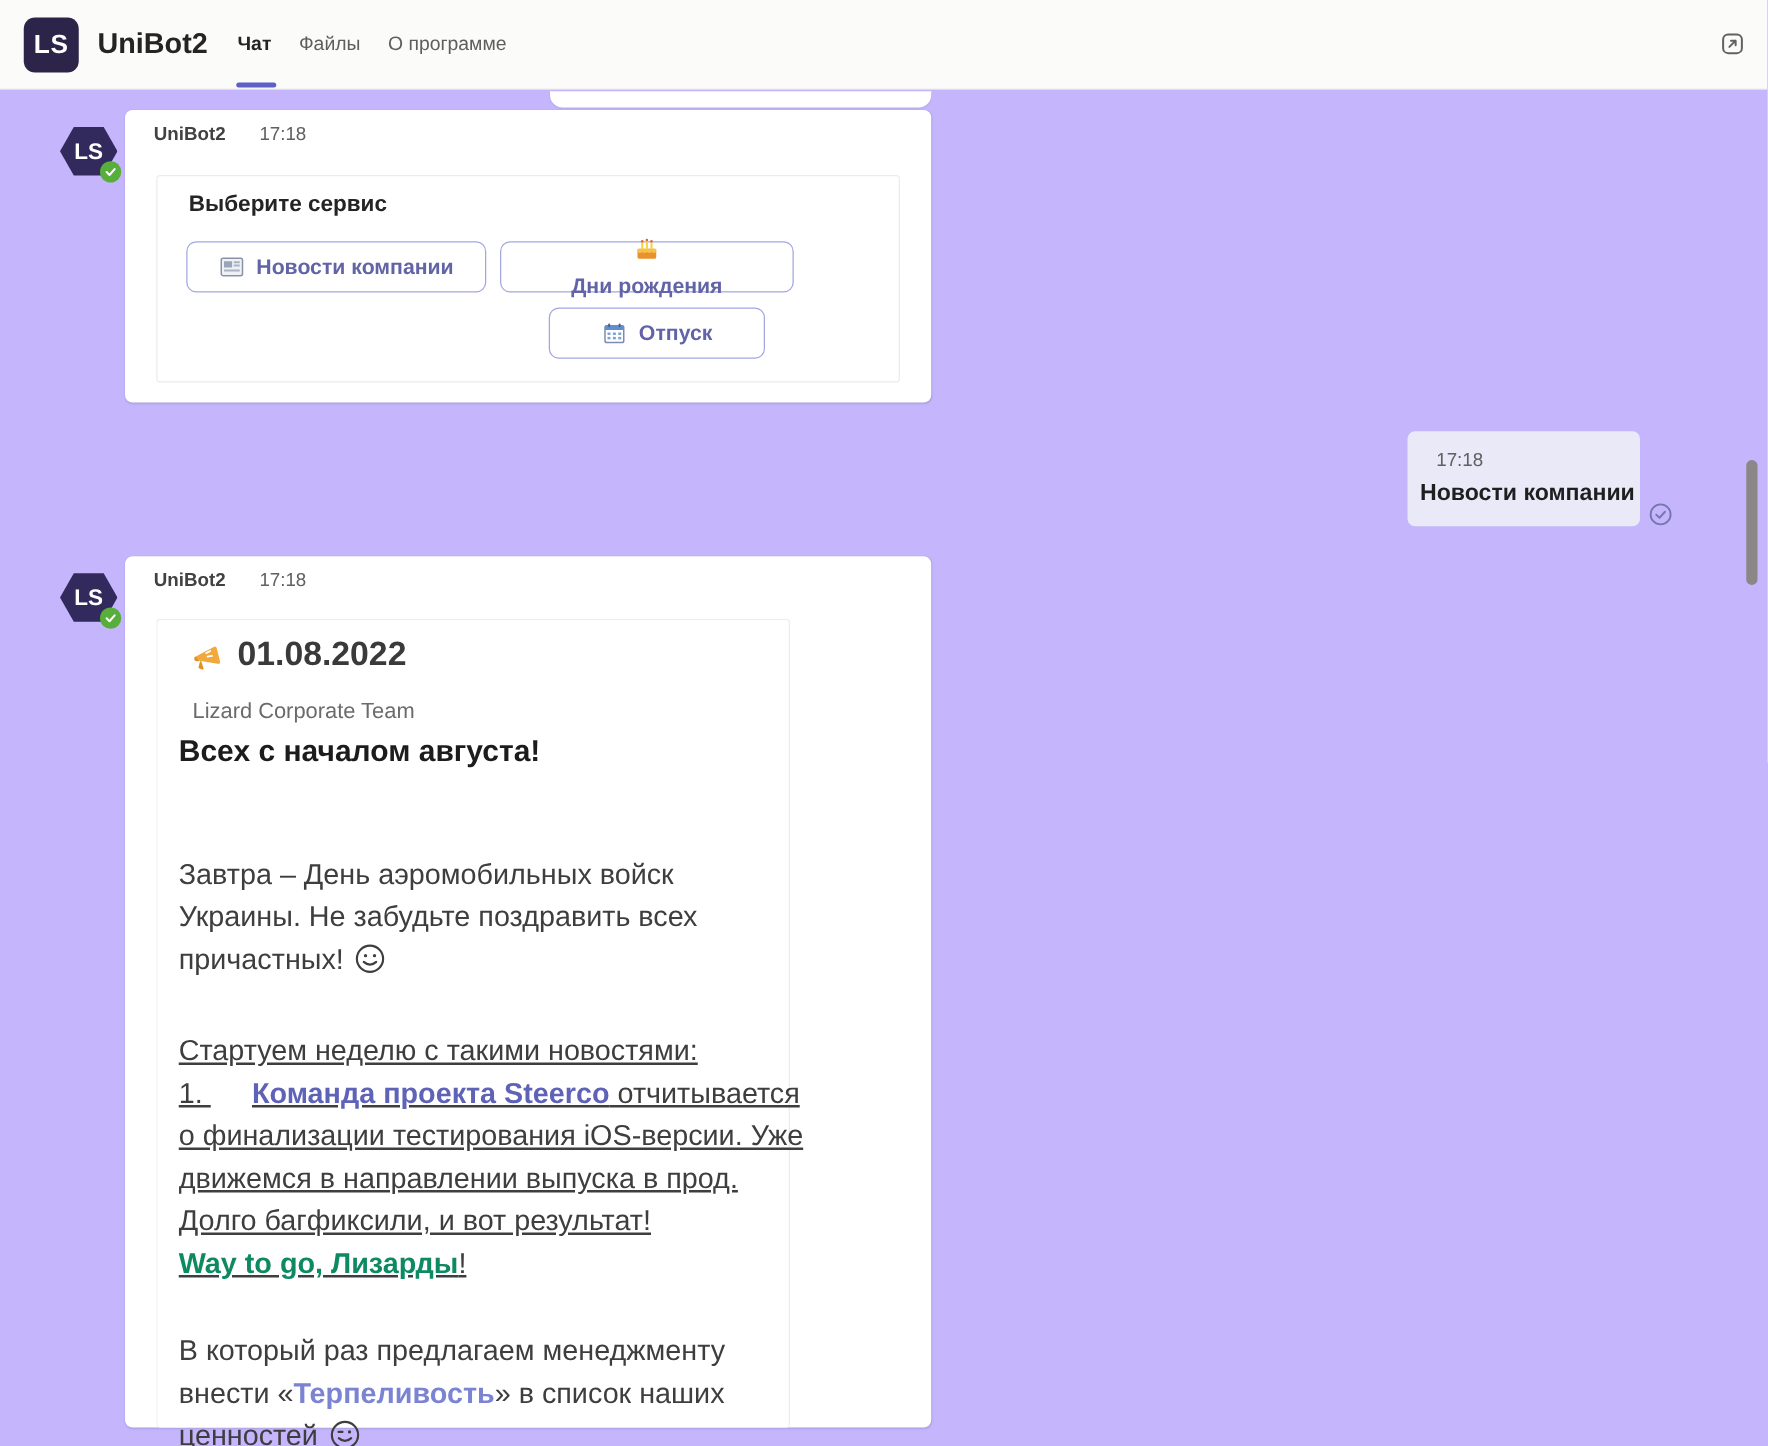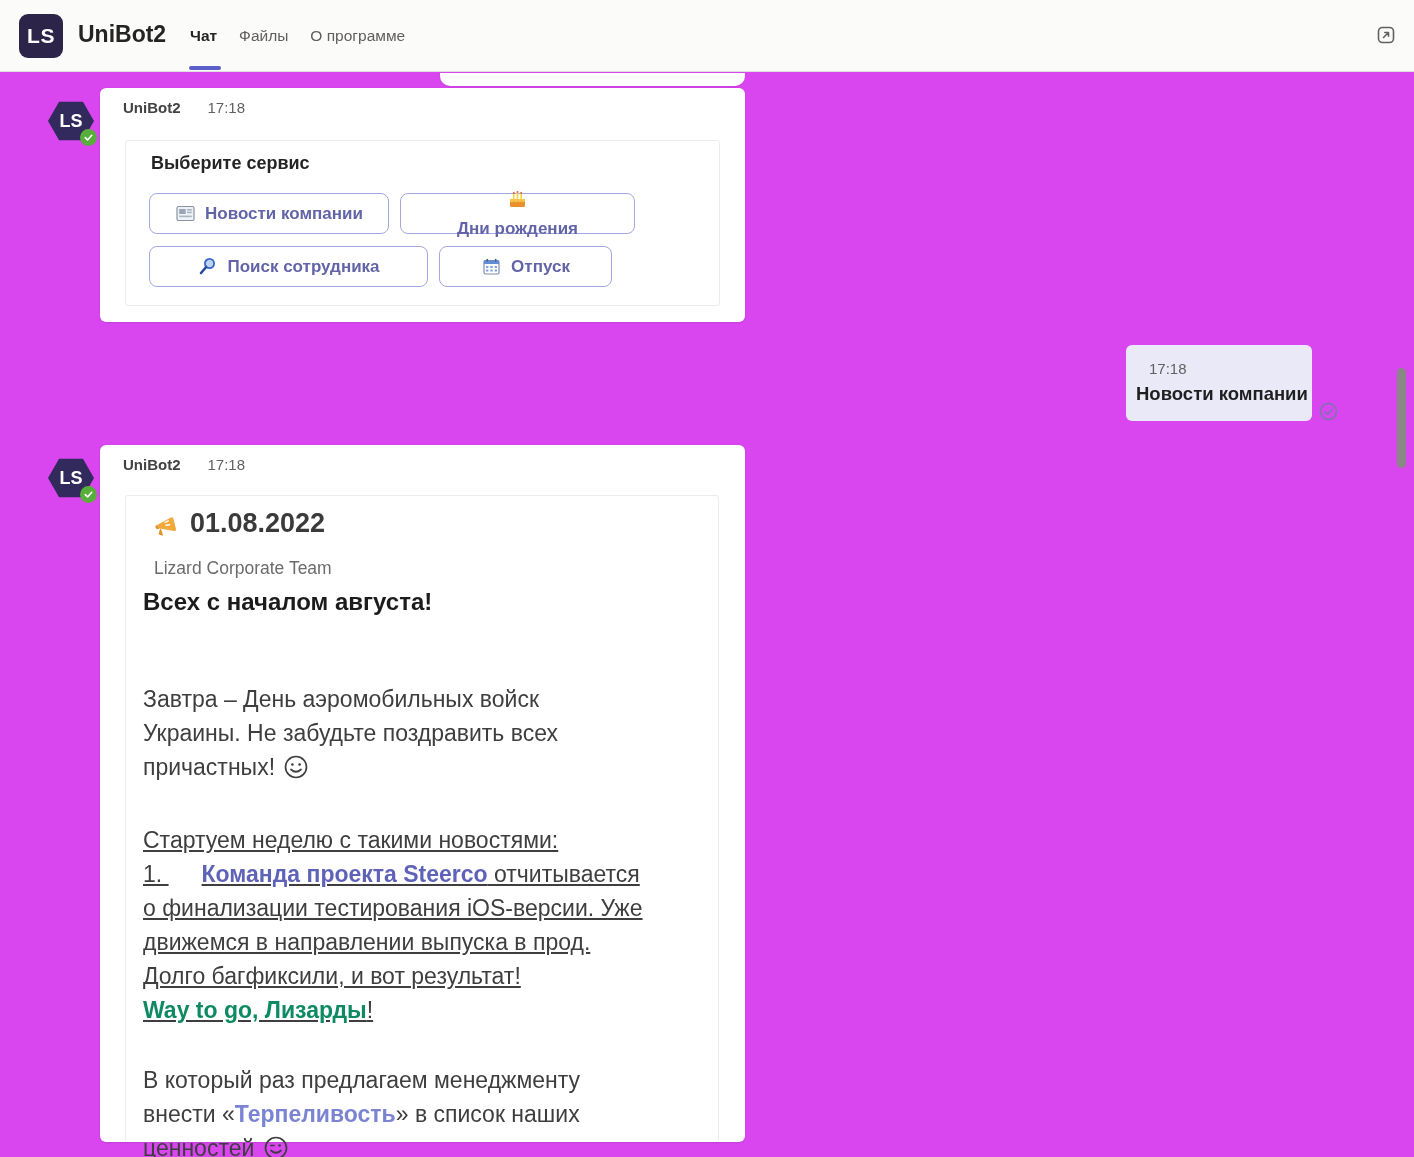--- a/index.html
+++ b/index.html
@@ -1,18 +1,18 @@
 <!DOCTYPE html>
 <html><head>
 <meta charset="utf-8">
 <style>
   * { margin:0; padding:0; box-sizing:border-box; }
   html,body { width:1414px; height:1157px; }
   body { font-family:"Liberation Sans", sans-serif; background:#f5f5f4; }
-  .screen { position:relative; width:1414px; height:1157px; overflow:hidden; background:#d946ef; }
+  .screen { position:relative; width:1414px; height:1157px; overflow:hidden; background:#c4b5fd; }
 
   
   .app-header { position:absolute; top:0; left:0; width:1414px; height:72px;
     background:#fbfbfa; border-bottom:1px solid #e1dfdd; z-index:5; }
   .logo-square { position:absolute; left:19px; top:14px; width:44px; height:44px;
     border-radius:9px; background:#2c2449; color:#fff; display:flex; align-items:center;
     justify-content:center; font-weight:bold; font-size:21px; letter-spacing:0.5px; }
   .app-title { position:absolute; left:78px; top:21px; font-size:23px; font-weight:bold; color:#252423; }
   .tabs { position:absolute; left:190px; top:27px; display:flex; gap:22px; font-size:15.5px; }
   .tab { color:#605e5c; cursor:pointer; }
@@ -127,27 +127,20 @@
           <rect x="6" y="5" width="1.6" height="5" fill="#f3d43c"></rect>
           <rect x="9.7" y="4" width="1.6" height="6" fill="#f3d43c"></rect>
           <rect x="13.4" y="5" width="1.6" height="5" fill="#f3d43c"></rect>
           <circle cx="6.8" cy="4" r="1" fill="#e85d2a"></circle>
           <circle cx="10.5" cy="3" r="1" fill="#e85d2a"></circle>
           <circle cx="14.2" cy="4" r="1" fill="#e85d2a"></circle>
         </svg>
         <span>Дни рождения</span>
       </div>
 
-      <div class="svc-btn" style="left:23px; top:105px; width:279px;">
-        <svg width="21" height="21" viewBox="0 0 21 21">
-          <circle cx="12.5" cy="7.5" r="4.6" fill="#bcd2f0" stroke="#3a66c9" stroke-width="1.8"></circle>
-          <line x1="9.2" y1="11" x2="4" y2="17" stroke="#274b9f" stroke-width="2.6" stroke-linecap="round"></line>
-        </svg>
-        <span>Поиск сотрудника</span>
-      </div>
 
       <div class="svc-btn" style="left:313px; top:105px; width:173px;">
         <svg width="21" height="21" viewBox="0 0 21 21">
           <rect x="3" y="4.5" width="15" height="13.5" rx="1.5" fill="#fff" stroke="#7d8bb0" stroke-width="1.2"></rect>
           <rect x="3" y="4.5" width="15" height="3.5" fill="#5f8ed6"></rect>
           <rect x="5.5" y="2.8" width="1.6" height="3" rx="0.8" fill="#47607f"></rect>
           <rect x="13.9" y="2.8" width="1.6" height="3" rx="0.8" fill="#47607f"></rect>
           <g fill="#7da3d8">
             <rect x="5" y="10" width="2.4" height="2"></rect>
               <rect x="9.3" y="10" width="2.4" height="2"></rect>
@@ -181,21 +174,21 @@
         </svg>
     </div>
   </div>
 
   <div class="msg-block" style="left:100px; top:445px; width:645px; height:697px;">
     <div class="msg-meta">
       <span class="sender-name">UniBot2</span>
       <span class="msg-time">17:18</span>
     </div>
 
-    <div class="inner-card" style="left:25px; top:50px; width:594px; height:647px; border-bottom:none;">
+    <div class="inner-card" style="left:25px; top:50px; width:507px; height:647px; border-bottom:none;">
 
       <div class="news-megaphone">
         <svg width="30" height="30" viewBox="0 0 30 30">
           <path d="M5 13 L19 5.5 Q21 4.5 21.5 7 L24 17 Q24.5 19.5 22 19 L7.5 16.5 Z" fill="#f0a93a"></path>
           <path d="M5 13 L7.5 16.5 Q4.5 18 3.5 15.5 Q2.8 13.6 5 13 Z" fill="#e09325"></path>
           <path d="M9 17 L10.8 22.5 Q11.3 24 9.8 23.5 L7.5 22.7 Q6.6 22.4 6.9 21.3 L8 17 Z" fill="#e09325"></path>
           <path d="M13 10.5 l3.2 -1.7 M14 13.3 l3.6 -0.6" stroke="#fff" stroke-width="1.4" stroke-linecap="round"></path>
         </svg>
       </div>
       <div class="news-date">01.08.2022</div>

